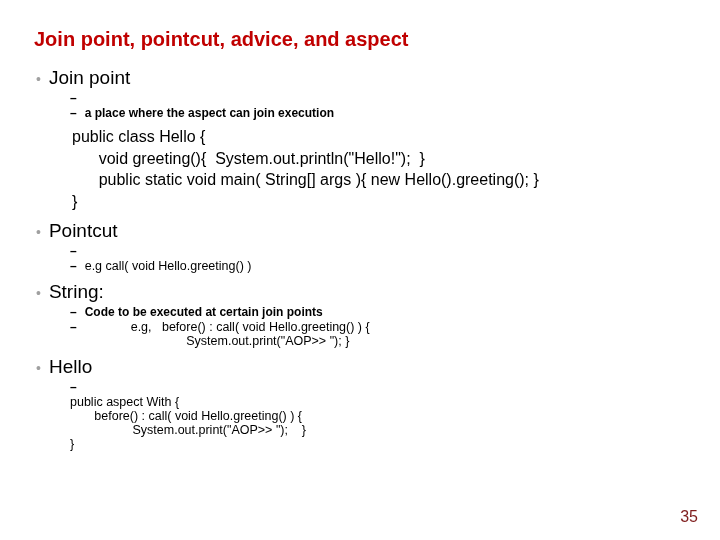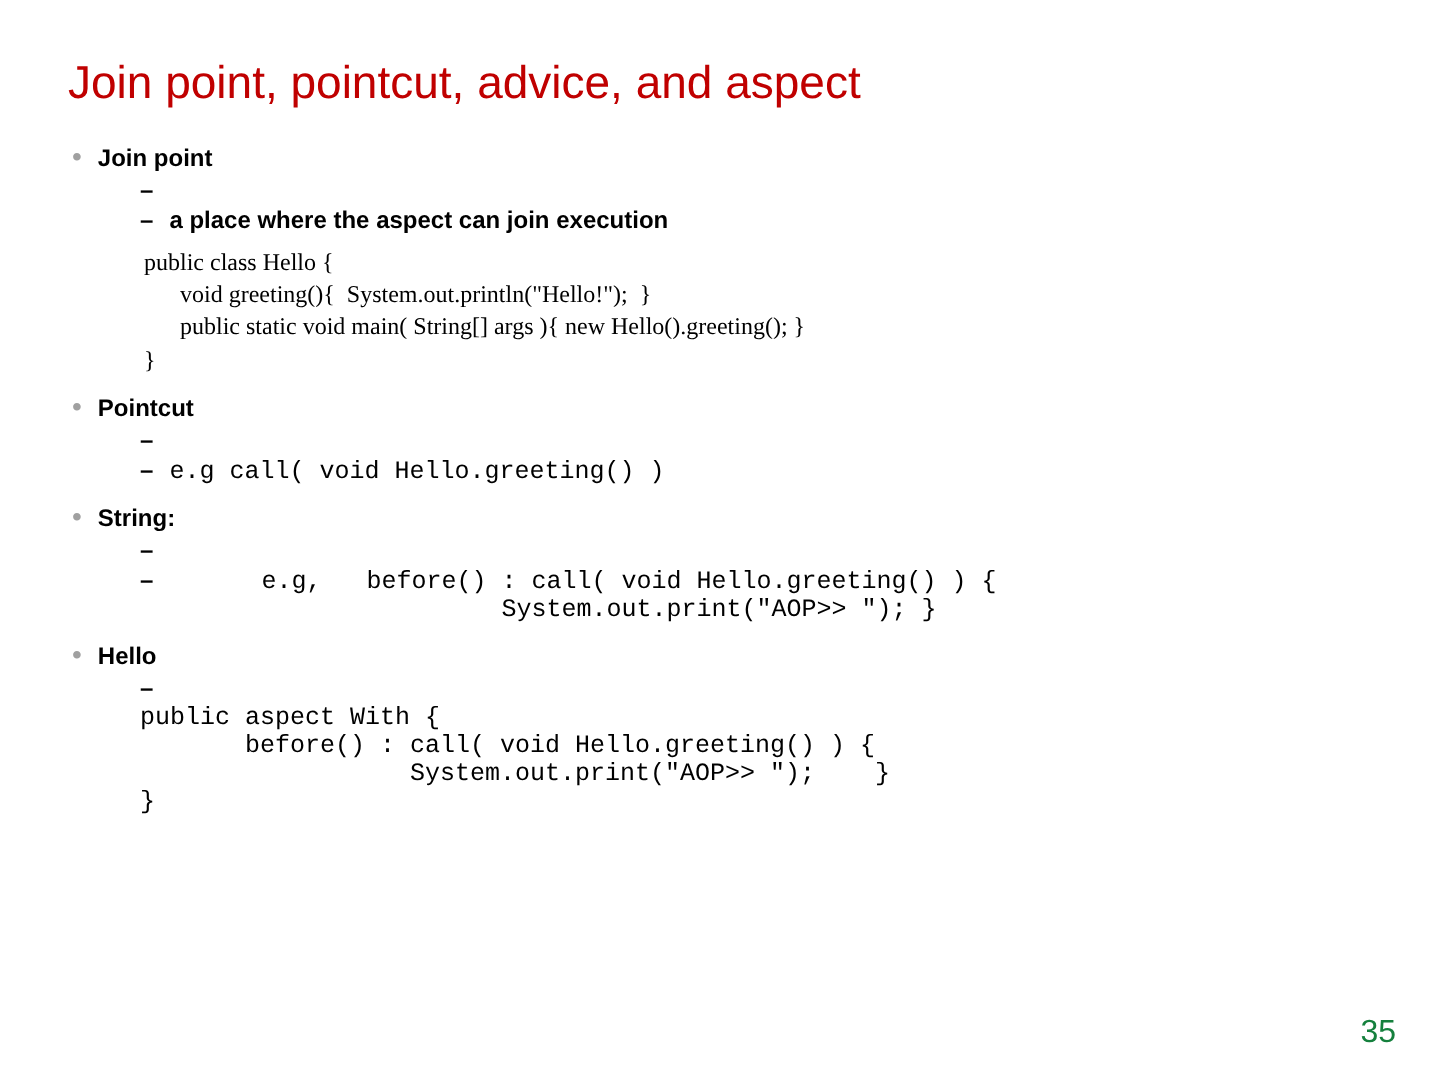--- a/index.html
+++ b/index.html
@@ -11,73 +11,73 @@
     font-family: Arial, Helvetica, sans-serif;
     color: #000;
     position: relative;
     overflow: hidden;
   }
   .slide {
     padding: 20px 30px 10px 30px;
   }
   .title {
     color: #c00000;
-    font-size: 23px;
-    font-weight: 400;
+    font-size: 20px;
+    font-weight: 700;
     margin: 8px 0 16px 4px;
   }
   .section {
     margin-bottom: 8px;
   }
   .bullet-row {
     display: flex;
     align-items: baseline;
     margin-left: 6px;
   }
   .bullet-dot {
     color: #a0a0a0;
     font-size: 14px;
     margin-right: 8px;
     line-height: 1;
   }
   .bullet-text {
-    font-weight: bold;
-    font-size: 12px;
+    font-weight: normal;
+    font-size: 19px;
   }
   .sub-list {
     margin: 2px 0 2px 40px;
     font-size: 12px;
     font-weight: bold;
   }
   .sub-item {
     display: flex;
     align-items: baseline;
     margin-bottom: 1px;
   }
   .dash {
     margin-right: 8px;
   }
   .code-block {
-    font-family: Liberation Serif, serif;
-    font-size: 12px;
+    font-family: Liberation Sans, sans-serif;
+    font-size: 16px;
     margin: 6px 0 4px 42px;
     line-height: 1.35;
     white-space: pre;
   }
   .code-inline {
-    font-family: Liberation Mono, monospace;
+    font-family: Liberation Sans, sans-serif;
     font-weight: normal;
     font-size: 12.5px;
   }
   .page-num {
     position: absolute;
     right: 22px;
     bottom: 14px;
     font-size: 16px;
-    color: #15803d;
+    color: #7f1d1d;
   }
 </style>
 </head>
 <body>
 
 <div class="slide">
   <div class="title">Join point, pointcut, advice, and aspect</div>
 
   <div class="section">
     <div class="bullet-row">
@@ -116,20 +116,21 @@
   </div>
 
   <div class="section">
     <div class="bullet-row">
       <span class="bullet-dot">•</span>
       <span class="bullet-text">String:</span>
     </div>
     <div class="sub-list">
       <div class="sub-item">
           <span class="dash">–</span>
+          <span>Code to be executed at certain join points</span>
         </div>
       <div class="sub-item">
           <span class="dash">–</span>
           <span class="code-inline" style="white-space:pre;margin-left:46px;">e.g,   before() : call( void Hello.greeting() ) {
                 System.out.print("AOP&gt;&gt; "); }</span>
         </div>
     </div>
   </div>
 
   <div class="section">

